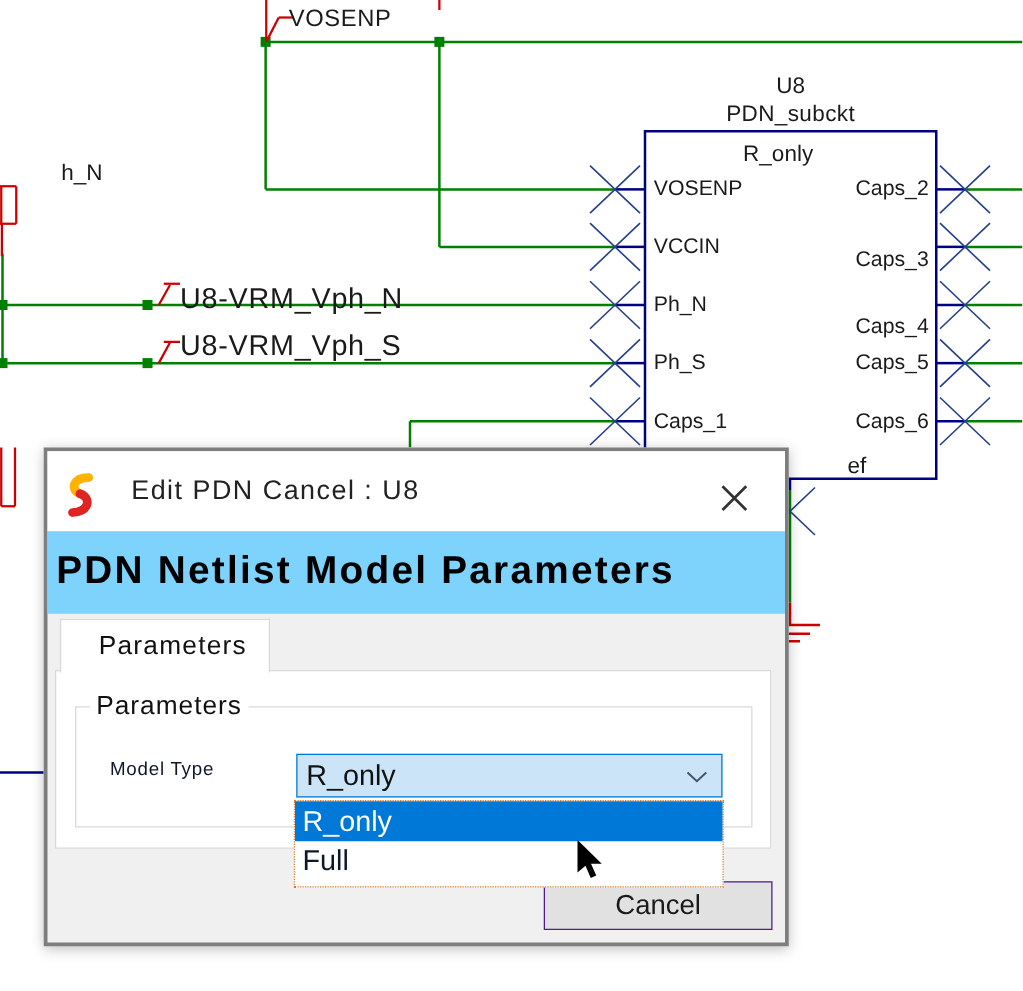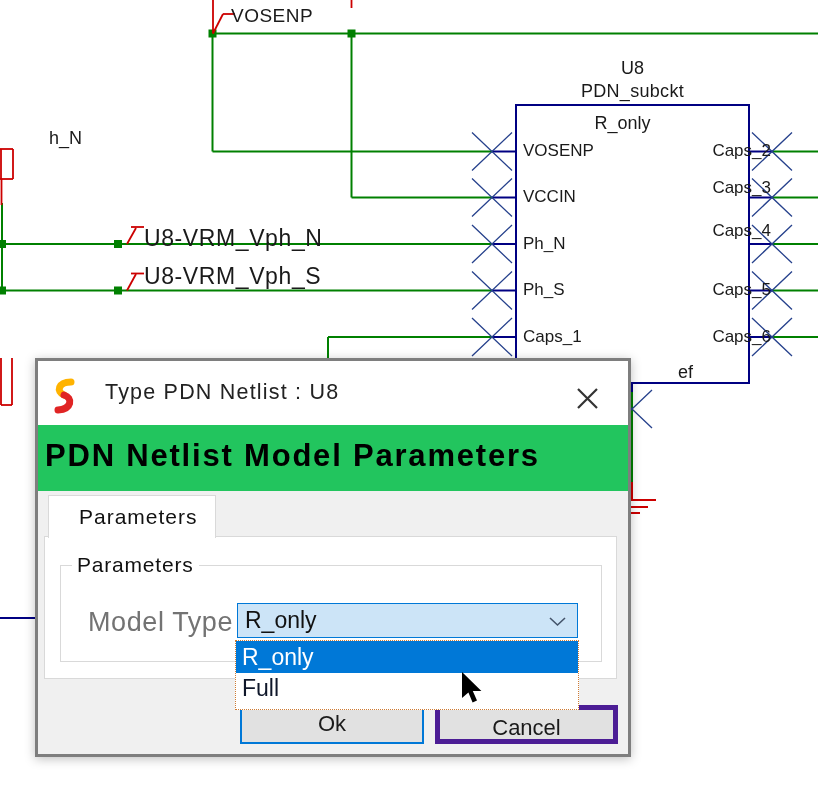--- a/index.html
+++ b/index.html
@@ -6,56 +6,56 @@
   body{width:818px;height:793px;position:relative;overflow:hidden;
        font-family:"Liberation Sans", sans-serif;-webkit-font-smoothing:antialiased;}
   .abs{position:absolute;}
   
   .schtext{position:absolute;color:#1a1a1a;white-space:nowrap;text-align:center;}
   .net-top{left:231px;top:5px;font-size:19px;letter-spacing:.5px;}
   .refdes{left:516px;top:58px;width:233px;font-size:18px;}
   .partname{left:516px;top:81px;width:233px;text-align:center;font-size:18px;letter-spacing:.3px;}
   .modelattr{left:506px;top:113px;width:233px;text-align:center;font-size:18px;}
   .pinL{left:523px;font-size:17px;}
-  .pinR{left:516px;width:227px;text-align:right;padding-right:7px;font-size:17px;padding-left:28px;}
+  .pinR{left:516px;width:227px;text-align:right;padding-right:7px;font-size:17px;}
   .netlbl{font-size:23px;letter-spacing:.6px;}
   .edge-lbl{font-size:18px;padding-left:48px;}
   
   .dialog{position:absolute;left:35px;top:358px;width:590px;height:393px;
           border:3px solid #7e7e7e;background:#f0f0f0;z-index:10;
           box-shadow:0 2px 10px rgba(0,0,0,.25);}
   .titlebar{position:absolute;left:0;top:0;width:100%;height:64px;background:#fff;}
   .title{position:absolute;left:67px;top:19px;font-size:21.5px;letter-spacing:1.2px;color:#222;}
   .logo{position:absolute;left:12px;top:16px;}
   .closebtn{position:absolute;right:28px;top:25px;width:25px;height:25px;cursor:pointer;}
-  .heading{position:absolute;left:0;top:64px;width:100%;height:66px;background:#22c55e;}
+  .heading{position:absolute;left:0;top:64px;width:100%;height:66px;background:#7dd3fc;}
   .heading span{position:absolute;left:7px;top:13px;font-size:31px;font-weight:bold;
                 letter-spacing:1.8px;color:#000;white-space:nowrap;}
   .tab{position:absolute;left:10px;top:134px;width:166px;height:42px;background:#fff;
        border:1px solid #d9d9d9;border-bottom:none;z-index:3;}
   .tab span{position:absolute;left:30px;top:9px;font-size:21px;letter-spacing:1px;color:#111;}
   .pane{position:absolute;left:6px;top:175px;width:571px;height:141px;background:#fff;
         border:1px solid #d9d9d9;z-index:2;}
   .group{position:absolute;left:22px;top:204px;width:540px;height:95px;
          border:1px solid #d9d9d9;z-index:4;}
   .group>span{position:absolute;left:11px;top:-13px;background:#fff;padding:0 5px;
          font-size:21px;letter-spacing:.8px;color:#111;}
-  .fieldlbl{position:absolute;left:50px;top:246px;font-size:27px;letter-spacing:.6px;color:#737373;z-index:5;}
+  .fieldlbl{position:absolute;left:50px;top:246px;font-size:15px;letter-spacing:.6px;color:#0f172a;z-index:5;}
   .combo{position:absolute;left:199px;top:242px;width:341px;height:35px;box-sizing:border-box;
          background:#cce4f7;border:1px solid #0078d7;z-index:5;}
   .combo .val{position:absolute;left:7px;top:3px;font-size:23px;color:#111;}
   .combo svg{position:absolute;right:11px;top:13px;}
   .droplist{position:absolute;left:197px;top:279px;width:344px;height:70px;box-sizing:border-box;
             background:#fff;border:1px dotted #cf7b33;z-index:12;}
   .opt{box-sizing:border-box;padding-left:6px;font-size:23px;line-height:31px;height:31px;color:#0f172a;}
   .opt.sel{background:#0078d7;color:#fff;height:32px;line-height:32px;}
   .btn{position:absolute;top:344px;height:39px;box-sizing:border-box;background:#e1e1e1;
        text-align:center;font-size:22px;line-height:35px;color:#1a1a1a;z-index:6;}
   .btn-ok{left:202px;width:184px;border:2px solid #0078d7;}
-  .btn-cancel{left:397px;width:183px;border:5px solid #4c1d95;}
+  .btn-cancel{left:397px;width:183px;border:1px solid #4c1d95;}
   .cursor{position:absolute;left:461px;top:671px;z-index:30;}
 </style>
 </head>
 <body>
 
 <svg class="abs" width="818" height="793" viewBox="0 0 818 793" style="left:0;top:0;z-index:0">
 
   <g stroke="#008000" stroke-width="2" fill="none">
     <path d="M212.5 33.5 H818"></path>
     <path d="M212.5 33.5 V151.5"></path>
@@ -148,39 +148,39 @@
 <span class="schtext partname">PDN_subckt</span>
 <span class="schtext modelattr">R_only</span>
 
 <span class="schtext pinL" style="top:141px">VOSENP</span>
 <span class="schtext pinL" style="top:187px">VCCIN</span>
 <span class="schtext pinL" style="top:233.5px">Ph_N</span>
 <span class="schtext pinL" style="top:280px">Ph_S</span>
 <span class="schtext pinL" style="top:326.5px">Caps_1</span>
 
 <span class="schtext pinR" style="top:141px">Caps_2</span>
-<span class="schtext pinR" style="top:178px">Caps_3</span>
-<span class="schtext pinR" style="top:221px">Caps_4</span>
+<span class="schtext pinR" style="top:198px">Caps_3</span>
+<span class="schtext pinR" style="top:251px">Caps_4</span>
 <span class="schtext pinR" style="top:280px">Caps_5</span>
 <span class="schtext pinR" style="top:326.5px">Caps_6</span>
 
 <span class="schtext netlbl" style="left:144px;top:225px">U8-VRM_Vph_N</span>
 <span class="schtext netlbl" style="left:144px;top:263px">U8-VRM_Vph_S</span>
 <span class="schtext edge-lbl" style="left:1px;top:128px">h_N</span>
 <span class="schtext edge-lbl" style="left:1px;top:408px">h_S</span>
 <span class="schtext edge-lbl" style="left:630px;top:362px">ef</span>
 
 <div class="dialog">
 
   <div class="titlebar">
     <svg class="logo" width="28" height="38" viewBox="0 0 28 38">
       <path d="M21 5 C 8 5, 6 15, 14 18" stroke="#FFB300" stroke-width="7" stroke-linecap="round" fill="none"></path>
       <path d="M14 18 C 23 21, 22 32, 8 33" stroke="#E02424" stroke-width="7" stroke-linecap="round" fill="none"></path>
     </svg>
-    <span class="title">Type PDN Netlist : U8</span>
+    <span class="title">Edit PDN Cancel : U8</span>
     <svg class="closebtn" width="25" height="25" viewBox="0 0 25 25">
       <path d="M3 3 L22 22 M3 22 L22 3" stroke="#333" stroke-width="2.2" fill="none"></path>
     </svg>
   </div>
 
   <div class="heading">
     <span>PDN Netlist Model Parameters</span>
   </div>
 
   <div class="tab">
@@ -200,19 +200,18 @@
     <svg width="17" height="10" viewBox="0 0 17 10">
       <polyline points="1,1 8.5,8 16,1" stroke="#44546a" stroke-width="1.6" fill="none"></polyline>
     </svg>
   </div>
 
   <div class="droplist">
     <div class="opt sel">R_only</div>
     <div class="opt">Full</div>
   </div>
 
-  <div class="btn btn-ok" style="line-height:34px">Ok</div>
   <div class="btn btn-cancel">Cancel</div>
 </div>
 
 <svg class="cursor" width="26" height="36" viewBox="0 0 26 36">
   <polygon points="1,1 1,27 7.4,21.6 11.6,31.4 16,29.4 11.8,19.9 20.4,19.9" fill="#000"></polygon>
 </svg>
 
 </body></html>

